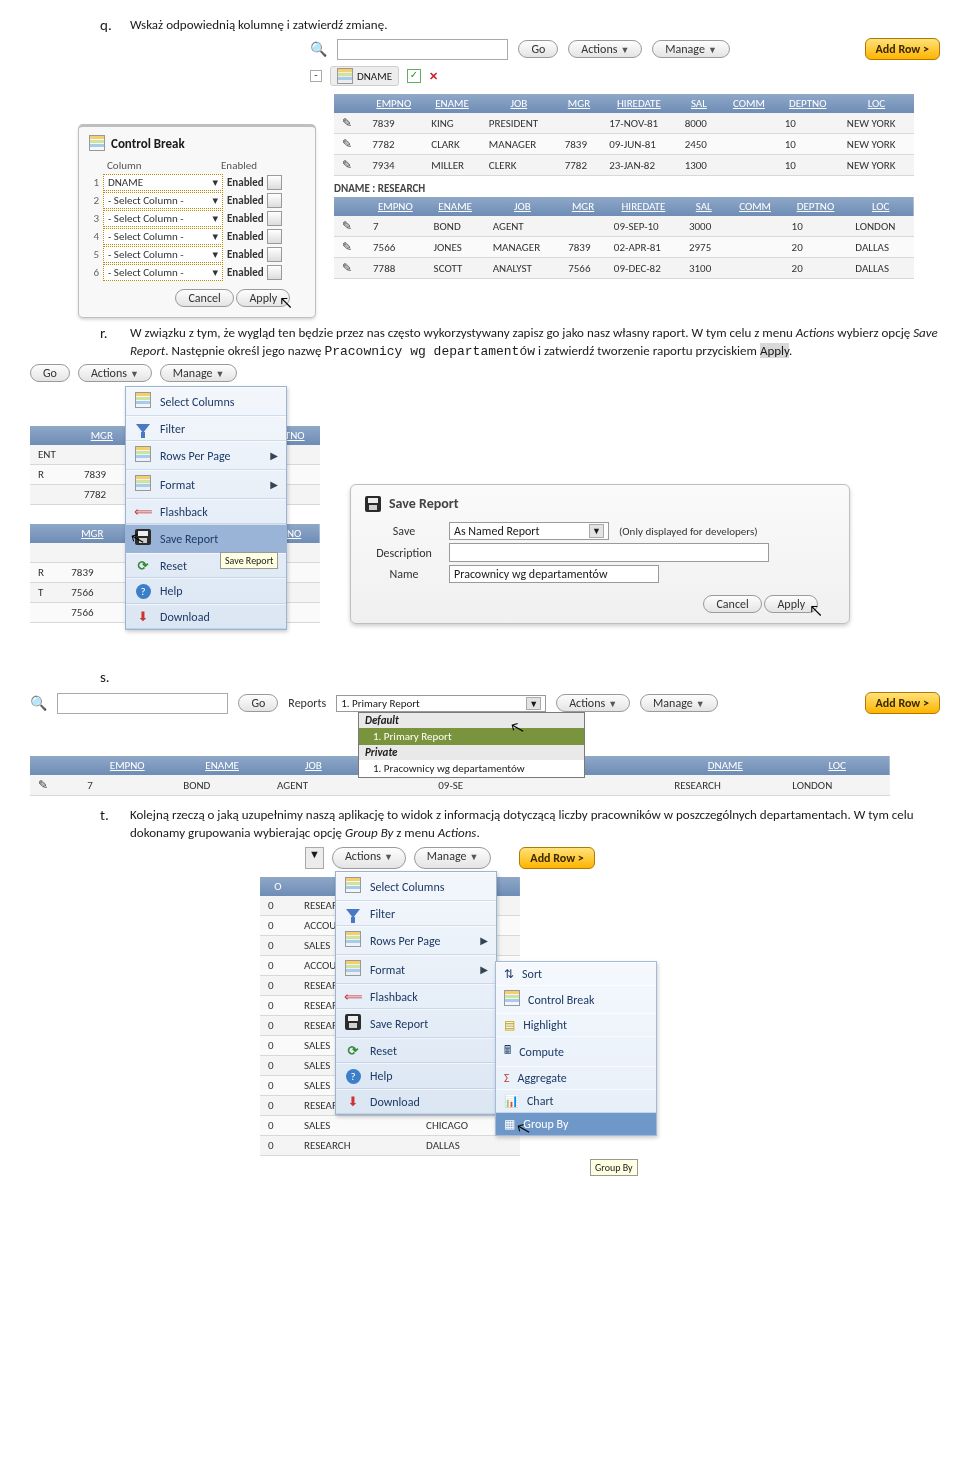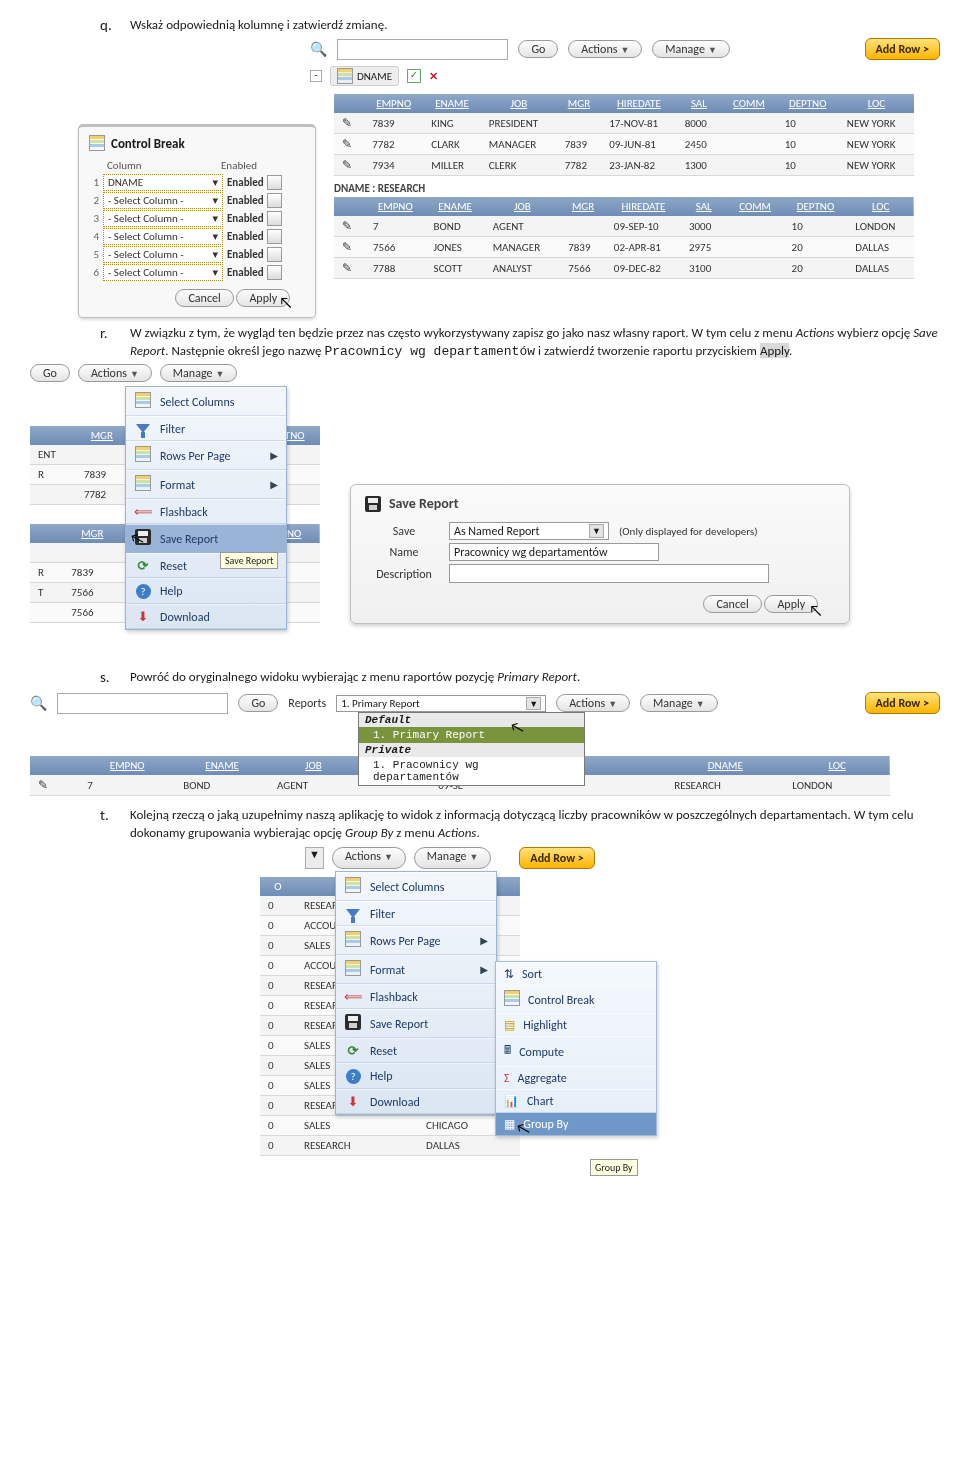--- a/index.html
+++ b/index.html
@@ -43,21 +43,21 @@
   .tooltip { position:absolute; border:1px solid #999; background:#ffffe1; font-size:10px; padding:1px 4px; }
   
   .sr-dialog { border:1px solid #bfbfbf; background:linear-gradient(#fafafa,#f0f0f0); border-radius:6px; padding:10px 14px 10px 14px; font-size:12px; width:470px; box-shadow:0 2px 4px rgba(0,0,0,.2); }
   .sr-title { font-weight:bold; font-size:14px; color:#444; display:flex; align-items:center; gap:8px; margin-bottom:10px; }
   .sr-row { display:flex; align-items:center; margin:3px 0; }
   .sr-row label { width:78px; text-align:center; padding-right:6px; color:#333; }
   .sr-row .inp { border:1px solid #9a9a9a; padding:1px 4px; background:#fff; font-size:12px; }
   .sr-note { font-size:11px; color:#333; margin-left:10px; }
   .sr-actions { text-align:right; margin-top:10px; }
   
-  .rep-pop { position:absolute; border:1px solid #7a7a7a; background:#fff; font-size:11px; width:225px;font-family:Liberation Mono, monospace; }
+  .rep-pop { position:absolute; border:1px solid #7a7a7a; background:#fff; font-size:11px; width:225px; }
   .rep-pop .grp { background:#e9e9e9; font-style:italic; font-weight:bold; padding:1px 6px; }
   .rep-pop .opt { padding:2px 14px; }
   .rep-pop .opt.hi { background:#7a933d; color:#fff; }
   
   .ic-grid { display:inline-block; width:14px;height:14px; background:
     linear-gradient(#f6cf6b,#f6cf6b) 0 0/14px 3px no-repeat,
     linear-gradient(#cde3a0,#cde3a0) 0 4px/14px 3px no-repeat,
     linear-gradient(#a9cbe8,#a9cbe8) 0 8px/14px 3px no-repeat; border:1px solid #999; }
   .ic-filter { display:inline-block; width:0;height:0; border-left:7px solid transparent; border-right:7px solid transparent; border-top:9px solid #4a79c4; position:relative;}
   .ic-filter::after { content:""; position:absolute; left:-2px; top:-1px; width:4px; height:6px; background:#4a79c4;}
@@ -435,40 +435,37 @@
       </div>
     <div class="sr-row">
       <label>Save</label>
       <span class="inp" style="width:150px;display:flex;justify-content:space-between;">
           <span>As Named Report</span>
           <span style="background:#e3e3e3;border:1px solid #aaa;padding:0 2px;font-size:9px;">▼</span>
         </span>
       <span class="sr-note">(Only displayed for developers)</span>
     </div>
     <div class="sr-row">
+      <label>Description</label>
+      <span class="inp" style="width:310px;height:15px;"></span>
+    </div>
+    <div class="sr-row">
       <label>Name</label>
       <span class="inp" style="width:200px;">Pracownicy wg departamentów</span>
-    </div>
-    <div class="sr-row">
-      <label>Description</label>
-      <span class="inp" style="width:310px;height:15px;"></span>
     </div>
     <div class="sr-actions">
       <span class="btn">Cancel</span>
       <span class="btn">Apply</span>
       <span class="cursor" style="position:relative;left:-12px;top:8px;">↖</span>
     </div>
   </div>
 </div>
 
 <div class="step-row">
   <div class="step-letter">s.</div>
-  <div class="step-text">
-    <span>Powróć do oryginalnego widoku wybierając z menu raportów pozycję </span><i>Primary Report</i><span>.</span>
-  </div>
 </div>
 
 <div style="position:relative; margin:6px 0 0 10px; display:flex; align-items:center; gap:10px;">
   <span class="mag">🔍</span>
   <input style="border: 1px solid rgb(170, 170, 170); width: 165px; height: 17px;">
   <span class="btn">Go</span>
   <span style="font-size:12px;color:#333;">Reports</span>
   <span class="inp" style="border:1px solid #999;background:#fff;padding:1px 4px;font-size:11px;width:200px;display:inline-flex;justify-content:space-between;">
       <span>1. Primary Report</span>
       <span style="background:#e3e3e3;border:1px solid #aaa;padding:0 2px;font-size:9px;">▼</span>

